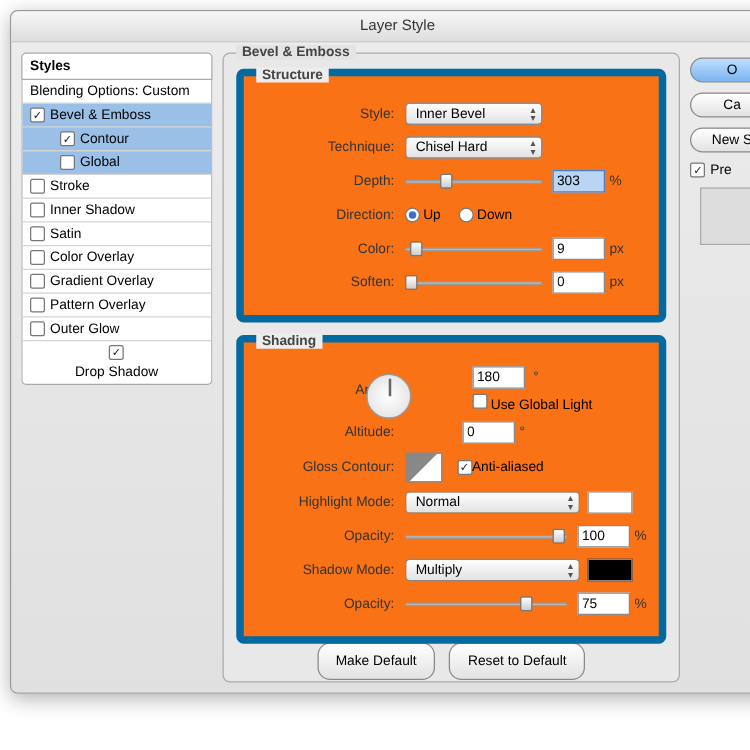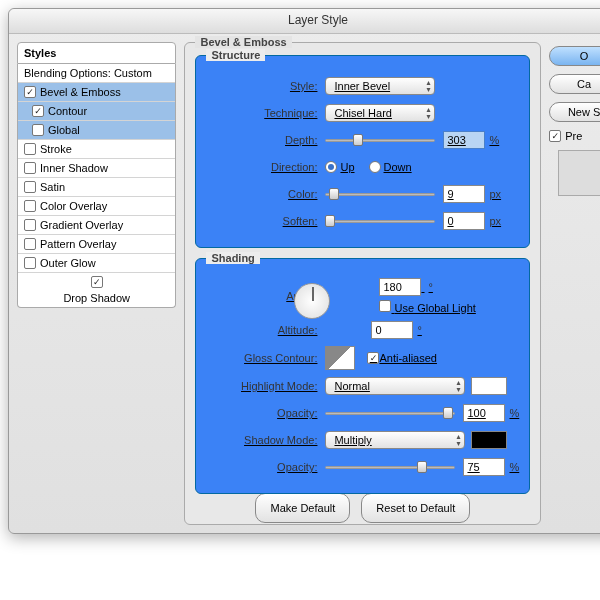--- a/index.html
+++ b/index.html
@@ -6,27 +6,27 @@
 body { background: #fff; width: 600px; height: 600px; overflow: hidden; }
 .window { background: linear-gradient(#ececec, #e0e0e0); border: 1px solid #999; width: 620px; margin: 8px 0 0 8px; border-radius: 6px; box-shadow: 0 4px 16px rgba(0,0,0,0.3); }
 .titlebar { text-align: center; padding: 4px 0 6px; font-size: 12px; color: #333; background: linear-gradient(#f7f7f7,#ddd); border-bottom: 1px solid #bbb; border-radius: 6px 6px 0 0; }
 .content { display: flex; padding: 8px; gap: 8px; }
 .sidebar { width: 160px; }
 .styles-header { font-weight: bold; padding: 4px 6px; border: 1px solid #aaa; background: #fff; border-radius: 4px 4px 0 0; }
 .styles-list { border: 1px solid #aaa; border-top: none; background: #fff; border-radius: 0 0 4px 4px; }
 .styles-list .row { padding: 3px 6px; border-bottom: 1px solid #d4d4d4; display: flex; align-items: center; gap: 4px; cursor: default; }
 .styles-list .row:last-child { border-bottom: none; flex-direction: column; }
 .styles-list .row.selected { background: #9bc0e8; }
-.styles-list .sub { padding-left: 14px; }
+.styles-list .sub { padding-left: 30px; }
 .chk { width: 12px; height: 12px; border: 1px solid #777; background: #fff; display: inline-flex; align-items: center; justify-content: center; font-size: 9px; color: #222; border-radius: 2px; }
 .chk.checked::after { content: "✓"; }
 .main { flex: 1; display: flex; flex-direction: column; gap: 8px; }
 .fieldset { border: 1px solid #aaa; border-radius: 6px; padding: 12px 10px 10px; position: relative; background: #e8e8e8; }
 .fieldset > .legend { position: absolute; top: -7px; left: 10px; background: #e4e4e4; padding: 0 5px; font-weight: bold; color: #444; }
-.inner-fs { border: 1px solid #0369a1; border-radius: 6px; padding: 14px 10px 10px; position: relative; background: #3b82f6; text-decoration: underline; }
+.inner-fs { border: 6px solid #0369a1; border-radius: 6px; padding: 14px 10px 10px; position: relative; background: #f97316; }
 .inner-fs > .legend { position: absolute; top: -7px; left: 10px; background: #ededed; padding: 0 5px; font-weight: bold; color: #444; }
 .form-row { display: flex; align-items: center; margin: 5px 0; min-height: 22px; }
 .form-label { width: 90px; text-align: right; padding-right: 8px; color: #333; margin-left: 29px; }
 .select { background: linear-gradient(#fff,#e2e2e2); border: 1px solid #888; border-radius: 4px; padding: 2px 22px 2px 8px; position: relative; display: inline-block; min-width: 110px; cursor: default; }
 .select .arrows { position: absolute; right: 4px; top: 1px; font-size: 8px; line-height: 7px; color: #555; }
 .slider { width: 110px; height: 14px; position: relative; display: inline-block; margin-right: 8px; }
 .slider .track { position: absolute; top: 6px; left: 0; right: 0; height: 3px; background: #bbb; border-radius: 2px; border: 1px solid #999; }
 .slider .thumb { position: absolute; top: 1px; width: 10px; height: 12px; background: linear-gradient(#fff,#ccc); border: 1px solid #777; border-radius: 2px; }
 .num-input { width: 42px; border: 1px solid #888; padding: 2px 3px; background: #fff; }
 .num-input.sel { background: #b9d5f3; border-color: #4a80c9; }

